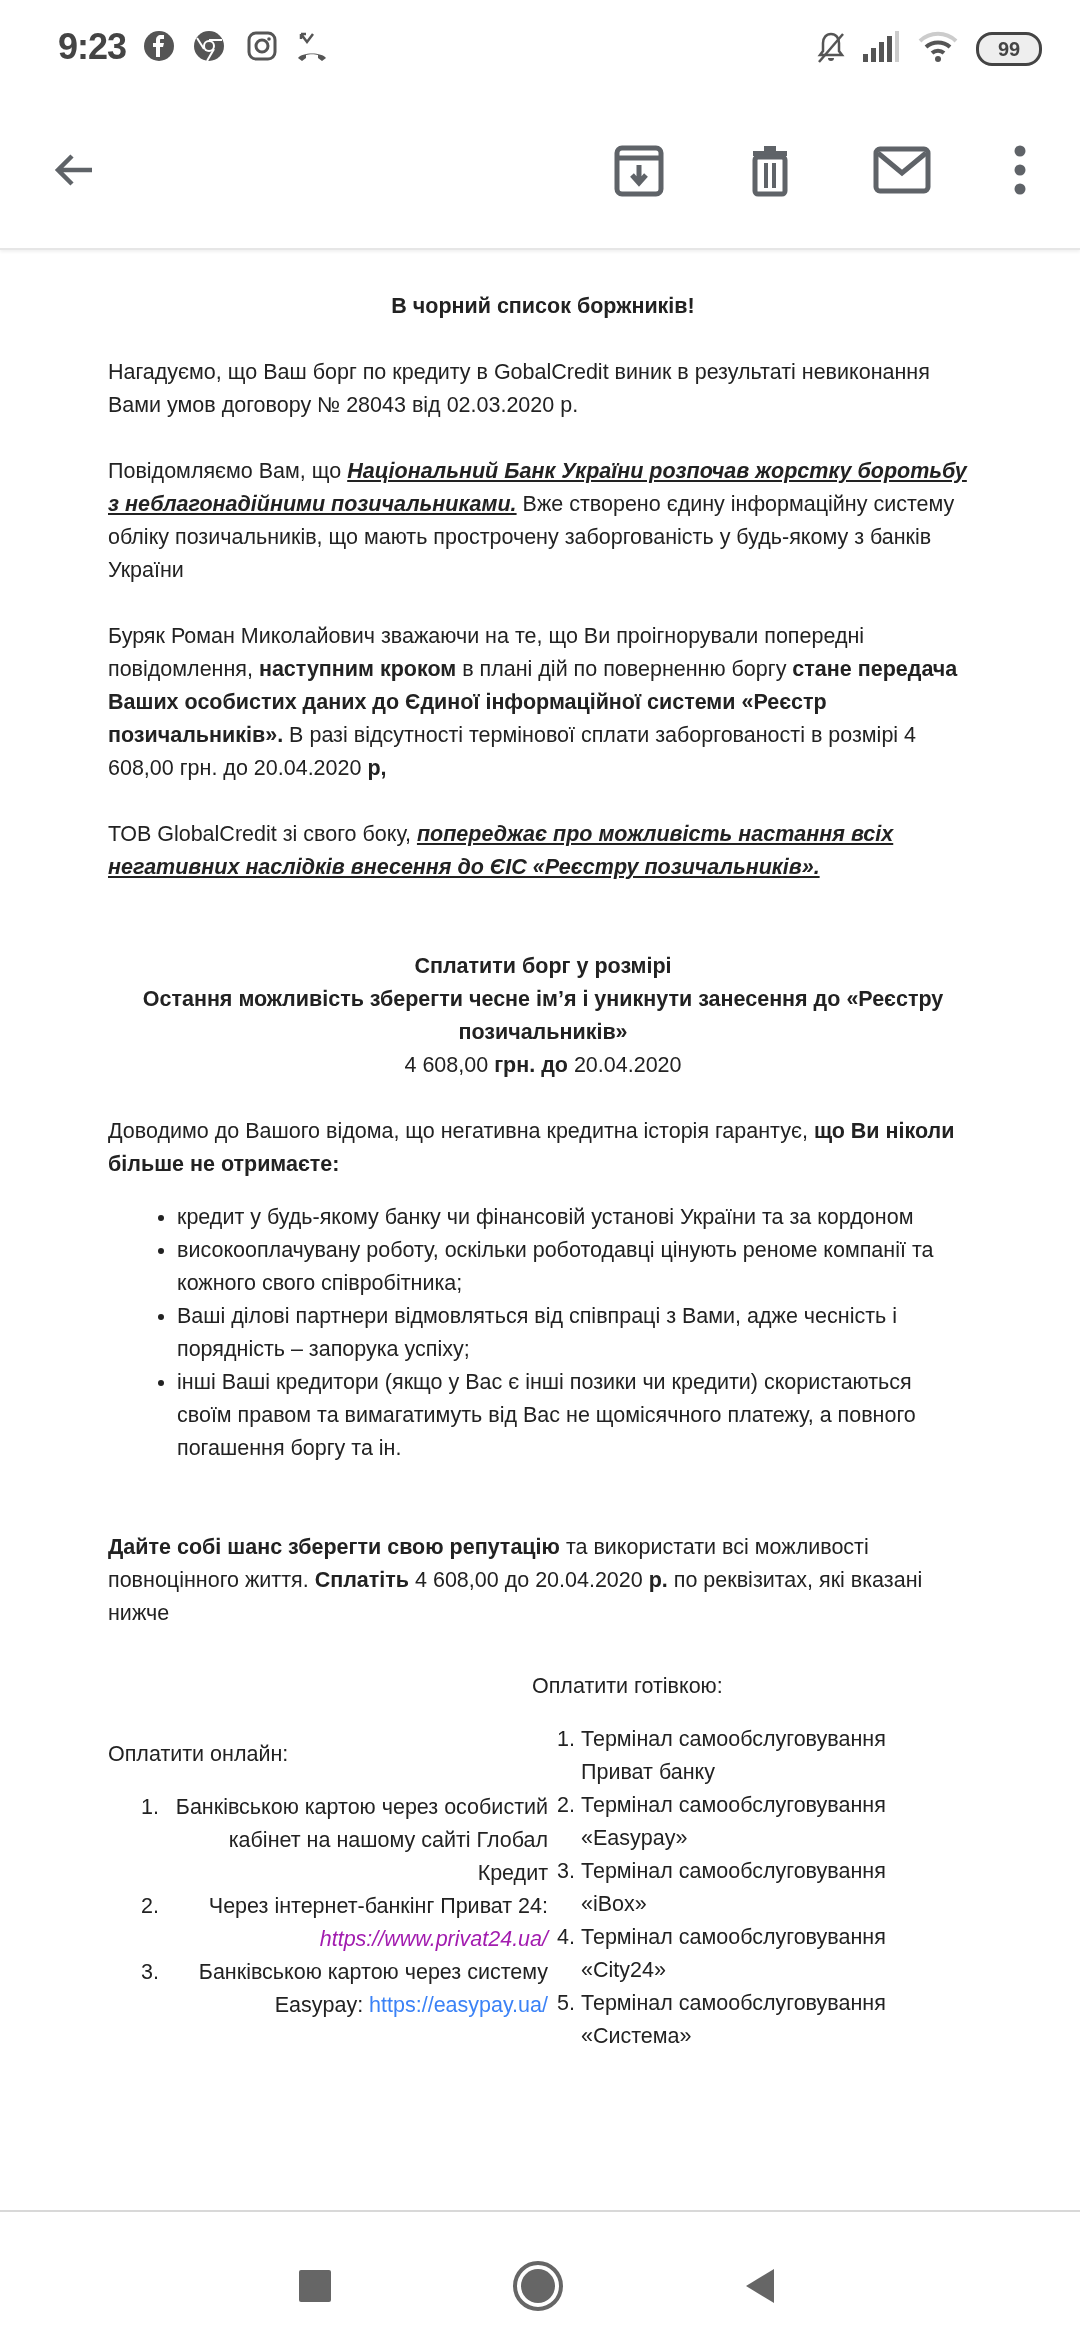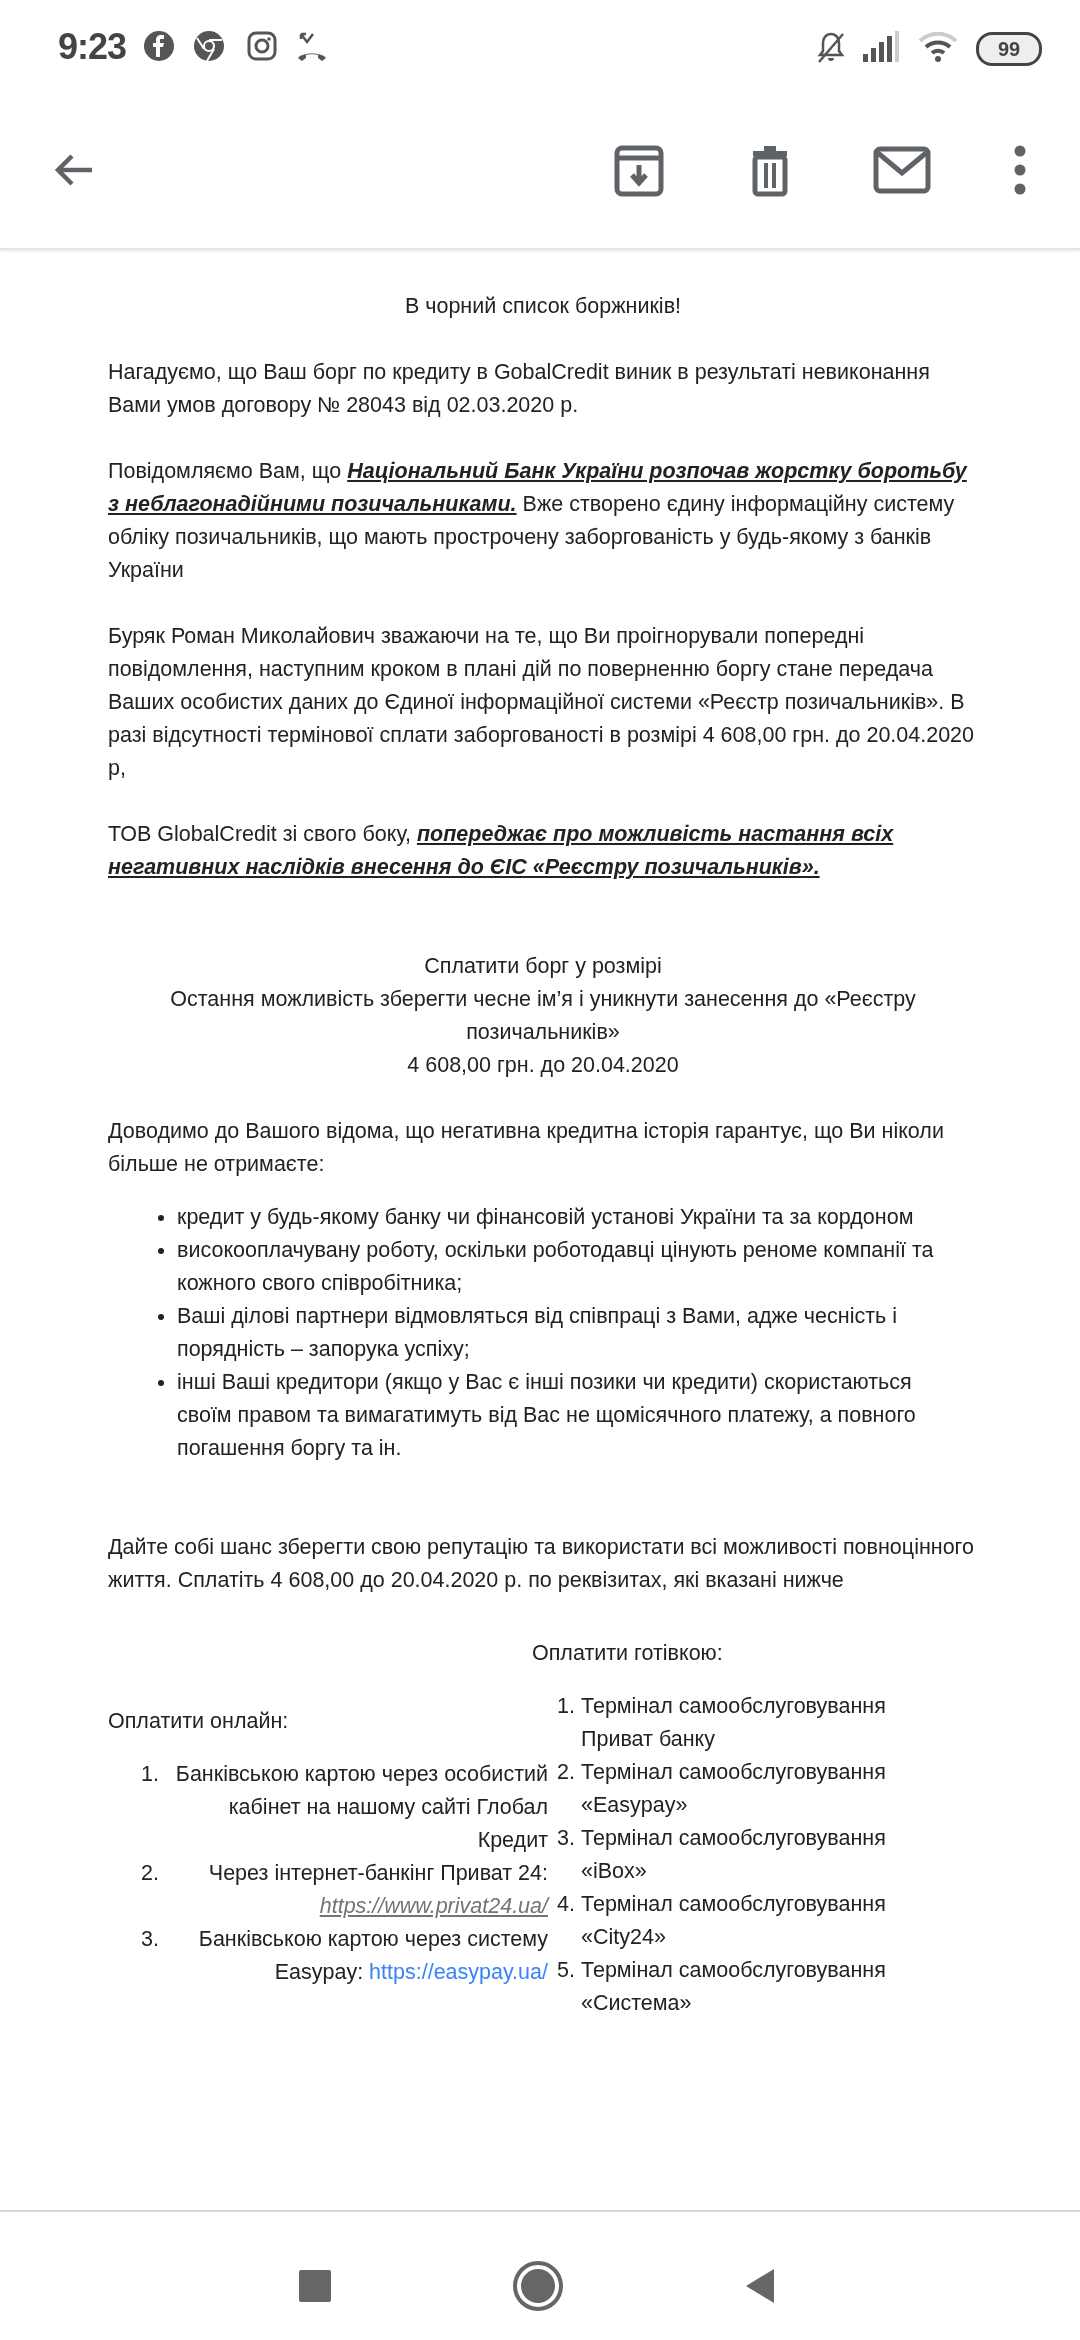--- a/index.html
+++ b/index.html
@@ -4,32 +4,32 @@
 <style>
   html, body { margin:0; padding:0; background:#fff; }
   body { width:1080px; height:2340px; position:relative; overflow:hidden; font-family:"Liberation Sans", sans-serif; color:#222; }
   .statusbar { position:absolute; left:8px; top:0; width:1080px; height:96px; }
   .time { position:absolute; left:50px; top:26px; font-size:36px; font-weight:bold; color:#444; letter-spacing:-1px; }
   .sb-icon { position:absolute; top:30px; }
   .toolbar { position:absolute; left:0; top:96px; width:1080px; height:152px; border-bottom:2px solid #e6e6e6; box-shadow:0 2px 3px rgba(0,0,0,0.06); }
   .tb-btn { position:absolute; top:40px; width:72px; height:72px; display:flex; align-items:center; justify-content:center; }
   .content { position:absolute; left:108px; top:290px; width:870px; font-size:21.5px; line-height:33px; color:#222; }
   .content p { margin:0; }
-  .title { text-align:center; font-weight:normal; }
+  .title { text-align:center; font-weight:bold; }
   .bu { font-weight:bold; font-style:italic; text-decoration:underline; }
-  .b { font-weight:normal; }
+  .b { font-weight:bold; }
   .center { text-align:center; }
   ul.bullets { margin:12px; padding-left:57px; }
   ul.bullets li { padding-left:0; }
   .cols { position:relative; height:390px; }
   .col-left { position:absolute; left:0; top:68px; width:440px; }
   .col-right { position:absolute; left:416px; top:0; width:430px; }
   ol { margin:0; padding-left:57px; }
   .link { color:#3b82f6; }
-  .link-u { color:#737373; font-style:italic; text-decoration:underline; }
+  .link-u { color:#a21caf; font-style:italic; }
   .navbar { position:absolute; left:0; top:2210px; width:1080px; height:130px; border-top:2px solid #d8d8d8; }
   .nav-btn { position:absolute; top:46px; width:60px; height:60px; display:flex; align-items:center; justify-content:center; }
 </style>
 </head>
 <body>
 
 <div class="statusbar">
   <span class="time">9:23</span>
   <span class="sb-icon" style="left:135px;">
     <svg width="32" height="32" viewBox="0 0 32 32">

